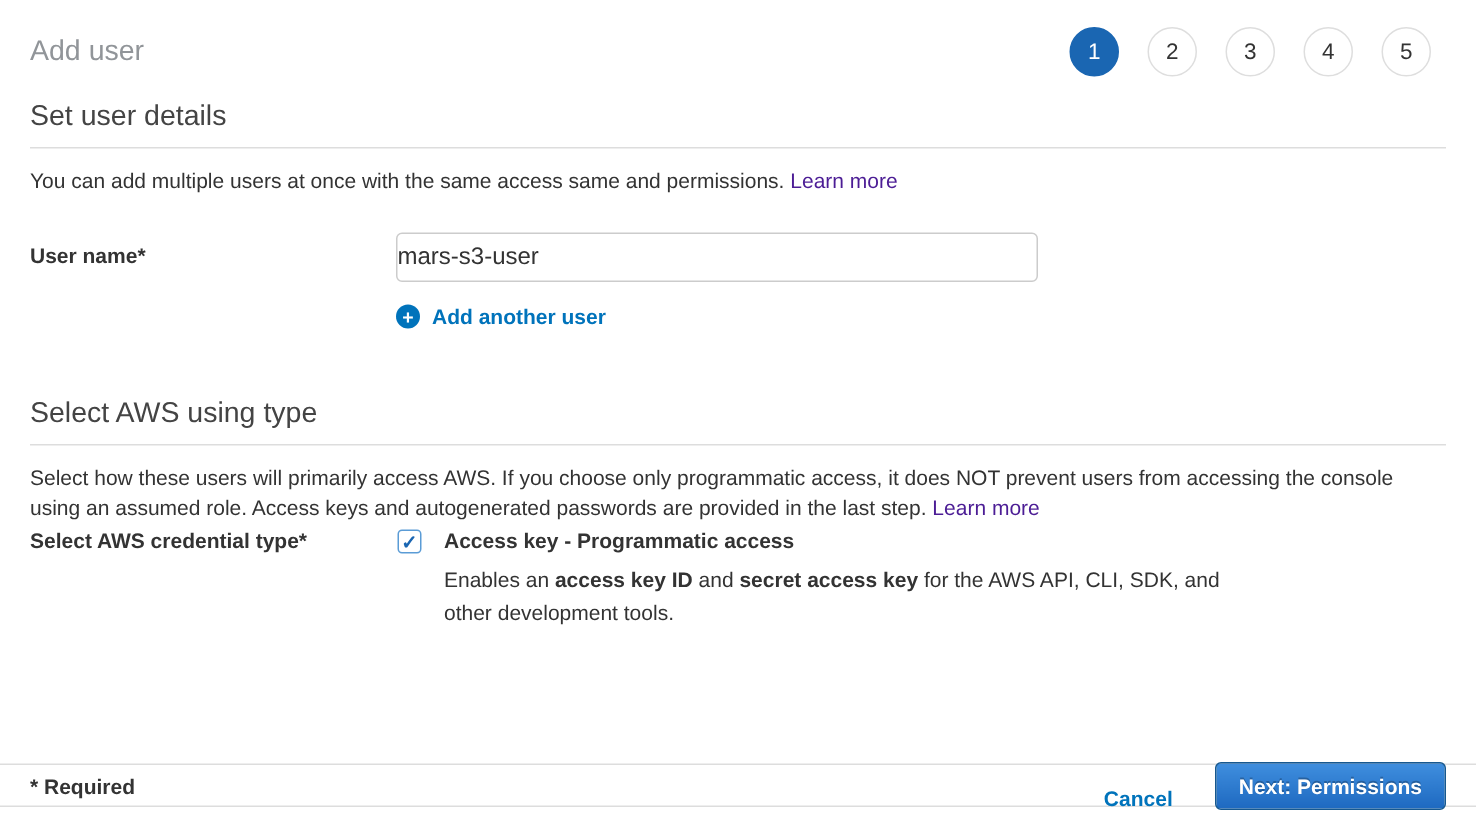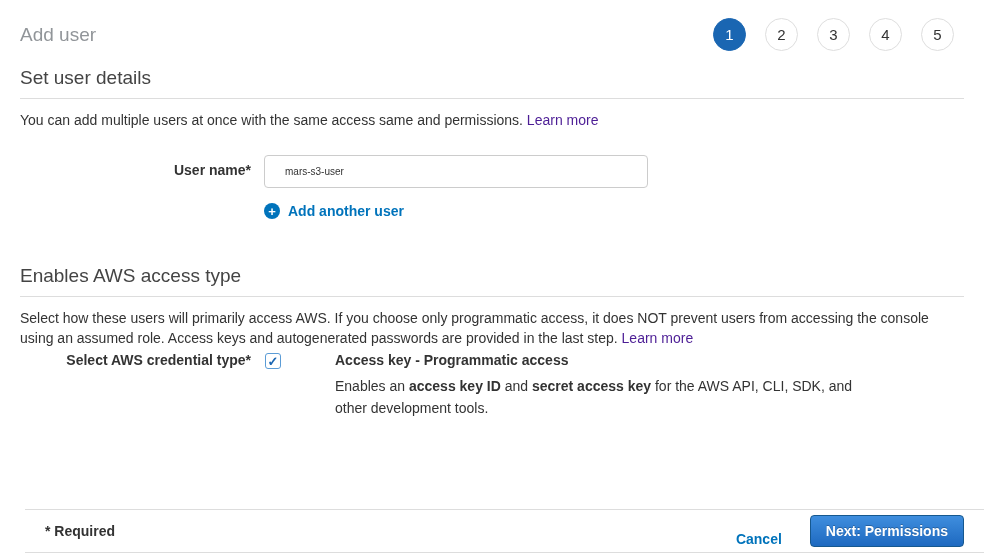--- a/index.html
+++ b/index.html
@@ -53,33 +53,33 @@
   a.link, .link {
     color: #4c1d95;
     text-decoration: none;
     cursor: pointer;
   }
 
   
   .form-row { display: flex; margin-top: 25px; }
   .form-label {
     width: 231px;
-    text-align: right;
+    text-align: left;
     font-weight: bold;
     padding-top: 7px;
     flex-shrink: 0;
   }
   .form-control { margin-left: 13px; }
   .text-input {
-    width: 384px;
+    width: 428px;
     height: 33px;
     border: 1px solid #ccc;
     border-radius: 4px;
-    padding: 0 20px;
-    font-size: 10px;
+    padding: 0 0;
+    font-size: 16px;
     color: #333;
     font-family: "Liberation Sans", sans-serif;
     outline: none;
   }
   .add-another {
     margin-left: 244px;
     margin-top: 15px;
     display: inline-flex;
     align-items: center;
     gap: 8px;
@@ -95,21 +95,21 @@
     font-size: 13px;
     font-weight: bold;
     display: inline-flex; align-items: center; justify-content: center;
     line-height: 1;
   }
 
   
   .cred-row { display: flex; margin-top: 4px; }
   .cred-row .form-label { padding-top: 0; }
   .options { margin-left: 14px; display: flex; flex-direction: column; gap: 21px; }
-  .option { display: flex; align-items: flex-start; gap: 39px; }
+  .option { display: flex; align-items: flex-start; }
   .checkbox {
     width: 16px; height: 16px;
     border: 1px solid #b5b5b5;
     border-radius: 3px;
     background: #fff;
     margin-top: 1px;
     flex-shrink: 0;
     display: flex; align-items: center; justify-content: center;
     cursor: pointer;
   }
@@ -123,28 +123,27 @@
   }
   .option-text { margin-left: 15px; max-width: 530px; }
   .option-label { font-weight: bold; line-height: 17px; }
   .option-desc { margin-top: 6px; line-height: 22px; }
 
   
   .footer {
     position: absolute;
     left: 0; right: 0;
     top: 509px;
-    height: 44px;
+    height: 29px;
     border-top: 1px solid #ddd;
     border-bottom: 1px solid #ddd;
     display: flex;
     align-items: center;
     padding: 0 20px;
     background: #fff;
-    margin-left: 25px;
   }
   .required-note { font-weight: bold; }
   .footer-actions { margin-left: auto; display: flex; align-items: flex-end; }
   .cancel-link { font-weight: bold; color: #0073bb; margin-right: 28px; cursor: pointer; }
   .next-button {
     background: linear-gradient(180deg, #3f8ede 0%, #1e69c0 100%);
     border: 1px solid #16588f;
     border-radius: 4px;
     color: #fff;
     font-weight: bold;
@@ -182,21 +181,21 @@
       </div>
     </div>
 
     <div class="add-another">
       <span class="plus-icon">+</span>
       <span>Add another user</span>
     </div>
   </div>
 
   <div class="section-2">
-    <h2 class="section-heading">Enables AWS access type</h2>
+    <h2 class="section-heading">Select AWS using type</h2>
     <p class="section-desc"><span>Select how these users will primarily access AWS. If you choose only programmatic access, it does NOT prevent users from accessing the console using an assumed role. Access keys and autogenerated passwords are provided in the last step.</span> <a class="link">Learn more</a></p>
 
     <div class="cred-row">
       <label class="form-label">Select AWS credential type*</label>
       <div class="options">
 
         <div class="option">
           <span class="checkbox checked"></span>
           <div class="option-text">
             <div class="option-label">Access key - Programmatic access</div>

